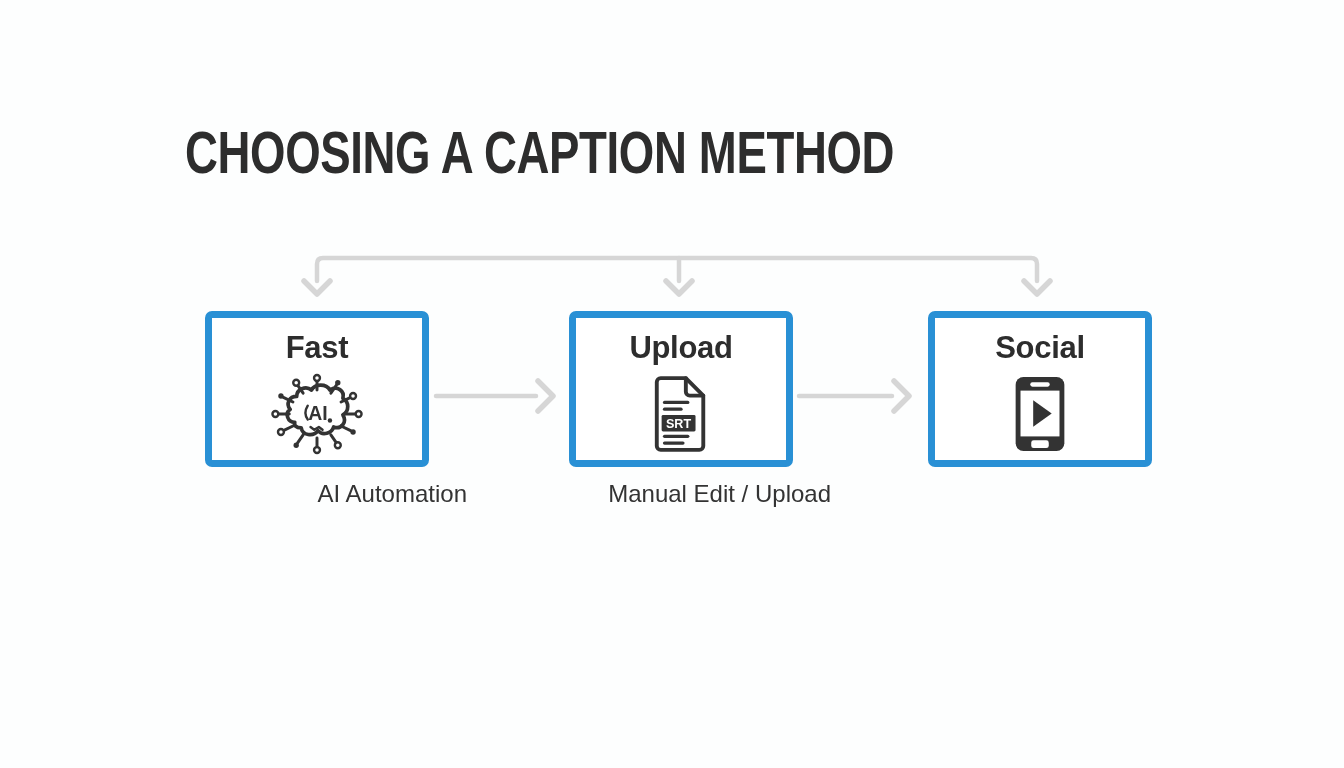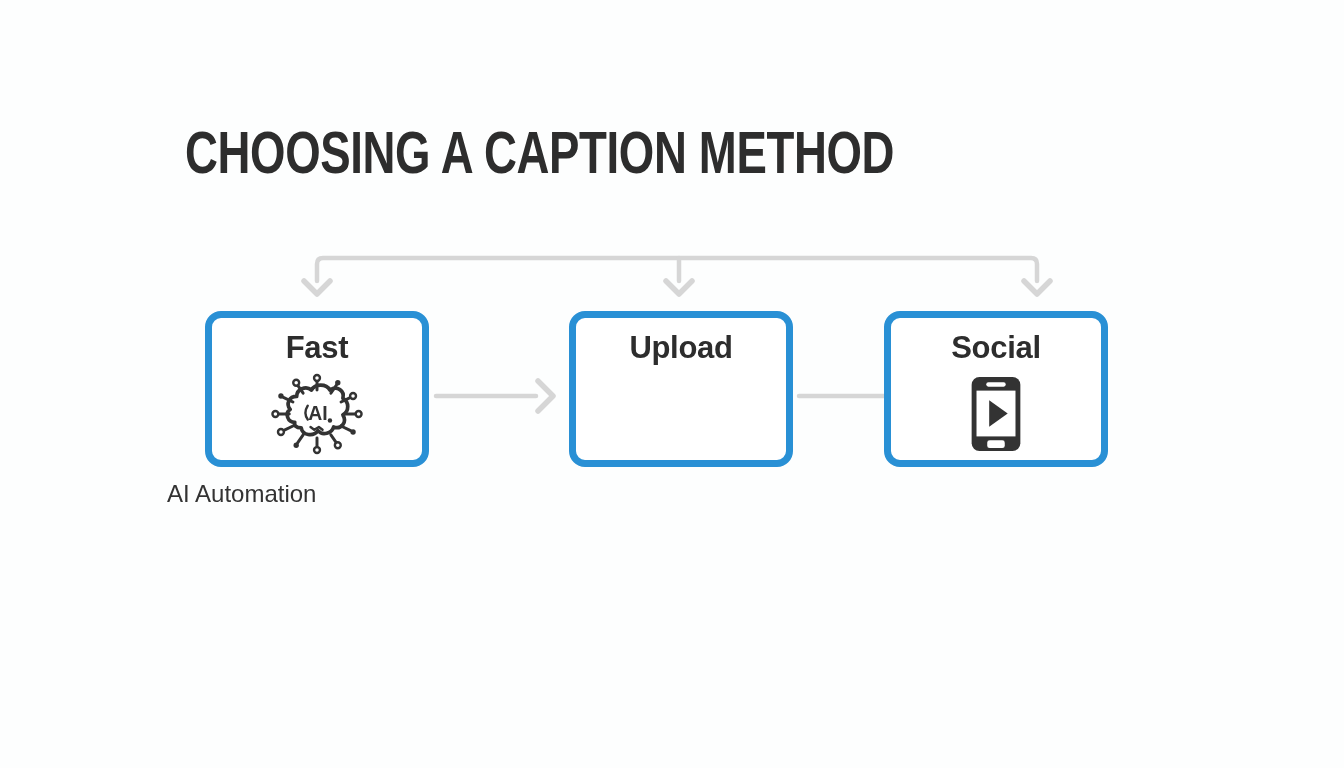--- a/index.html
+++ b/index.html
@@ -30,37 +30,37 @@
     fill:none;stroke:#d6d6d6;stroke-width:4.5;
     stroke-linecap:round;stroke-linejoin:round;
   }
   .conn.head{stroke-width:5.5;}
   
   .method-box{
     position:absolute;top:311px;width:224px;height:156px;
     box-sizing:border-box;
     background:#ffffff;
     border:7px solid #2990d5;
-    border-radius:16px;
+    border-radius:7px;
     z-index:1;
     display:flex;flex-direction:column;align-items:center;
     padding-top:12px;
   }
   .box-title{
     font-size:31px;font-weight:700;color:#2d2d2d;
     letter-spacing:-.3px;line-height:36px;
   }
   .box-icon{
     flex:1;display:flex;align-items:center;justify-content:flex-start;
     margin-top:2px;
   }
   
   .caption{
     position:absolute;top:479px;width:300px;
-    text-align:left;
+    text-align:right;
     font-size:24px;line-height:30px;font-weight:400;color:#333333;
     z-index:1;
   }
   
   .ink-stroke{fill:none;stroke:#333;stroke-linecap:round;stroke-linejoin:round;}
   .ink-fill{fill:#333;stroke:none;}
   .ink-open{fill:#fff;stroke:#333;}
 </style>
 </head>
 <body>
@@ -127,30 +127,45 @@
         <path class="ink-stroke" stroke-width="2.6" d="M40,34 q-5,8 0,15"></path>
         <path class="ink-stroke" stroke-width="2.6" d="M43,57 l4,3 l5,-3 l4,3"></path>
         <circle class="ink-fill" cx="64" cy="50" r="2.4"></circle>
         <text x="51" y="50" text-anchor="middle" font-family="Liberation Sans, sans-serif" font-size="21" font-weight="bold" fill="#333">AI</text>
       </svg>
     </div>
   </div>
 
   <div class="method-box" style="left:569px">
     <div class="box-title">Upload</div>
+    <div class="box-icon">
+      <svg width="62" height="76" viewBox="0 0 64 78" aria-hidden="true">
+        <path class="ink-stroke" stroke-width="4" fill="#fff" d="M11,2 H37 L55,20 V72 a4,4 0 0 1 -4,4 H11 a4,4 0 0 1 -4,-4 V6 a4,4 0 0 1 4,-4 Z"></path>
+        <path class="ink-stroke" stroke-width="4" d="M37,2 V16 a4,4 0 0 0 4,4 H55"></path>
+        <g class="ink-stroke" stroke-width="3.4">
+          <path d="M15,27 h24"></path>
+            <path d="M15,34 h17"></path>
+          <path d="M15,62 h24"></path>
+            <path d="M15,69 h19"></path>
+        </g>
+        <rect class="ink-fill" x="12" y="40" width="35" height="17" rx="1.5"></rect>
+        <text x="29.5" y="53" text-anchor="middle" font-family="Liberation Sans, sans-serif" font-size="13" font-weight="bold" fill="#ffffff">SRT</text>
+      </svg>
+    </div>
   </div>
 
-  <div class="method-box" style="left:884px">
+  <div class="method-box" style="left:928px">
     <div class="box-title">Social</div>
     <div class="box-icon">
       <svg width="52" height="76" viewBox="0 0 52 78" aria-hidden="true">
         <rect class="ink-fill" x="1" y="1" width="50" height="76" rx="8"></rect>
         <rect x="6" y="15" width="40" height="47" fill="#ffffff"></rect>
         <rect x="16" y="6.5" width="20" height="4.5" rx="2.2" fill="#ffffff"></rect>
         <rect x="17" y="66" width="18" height="8" rx="2.5" fill="#ffffff"></rect>
         <path class="ink-fill" d="M19,25 L38,38.5 L19,52 Z"></path>
       </svg>
     </div>
   </div>
 
   <div class="caption" style="left:167px">AI Automation</div>
+  <div class="caption" style="left:531px">Manual Edit / Upload</div>
 
 </div>
 
 </body></html>

